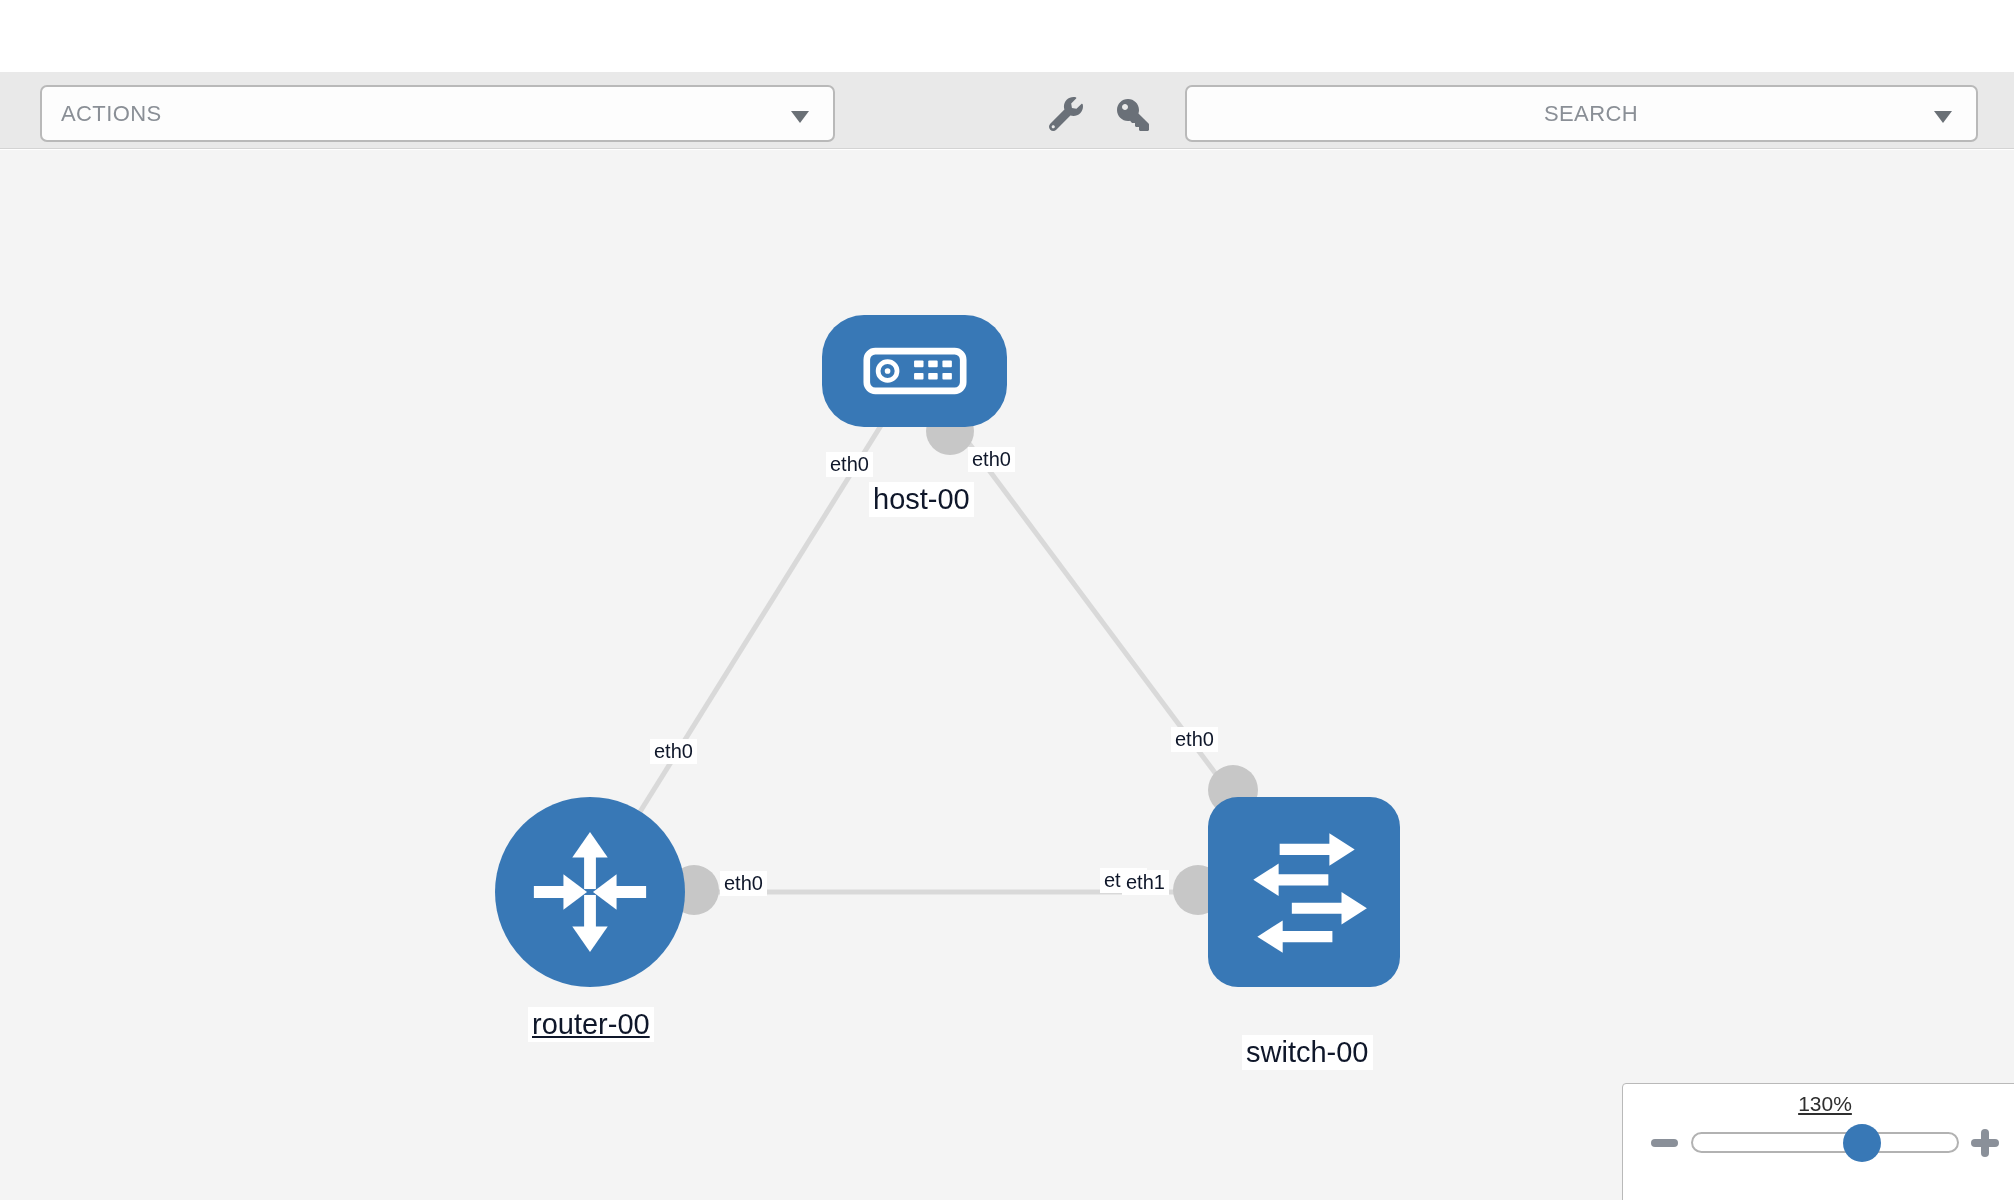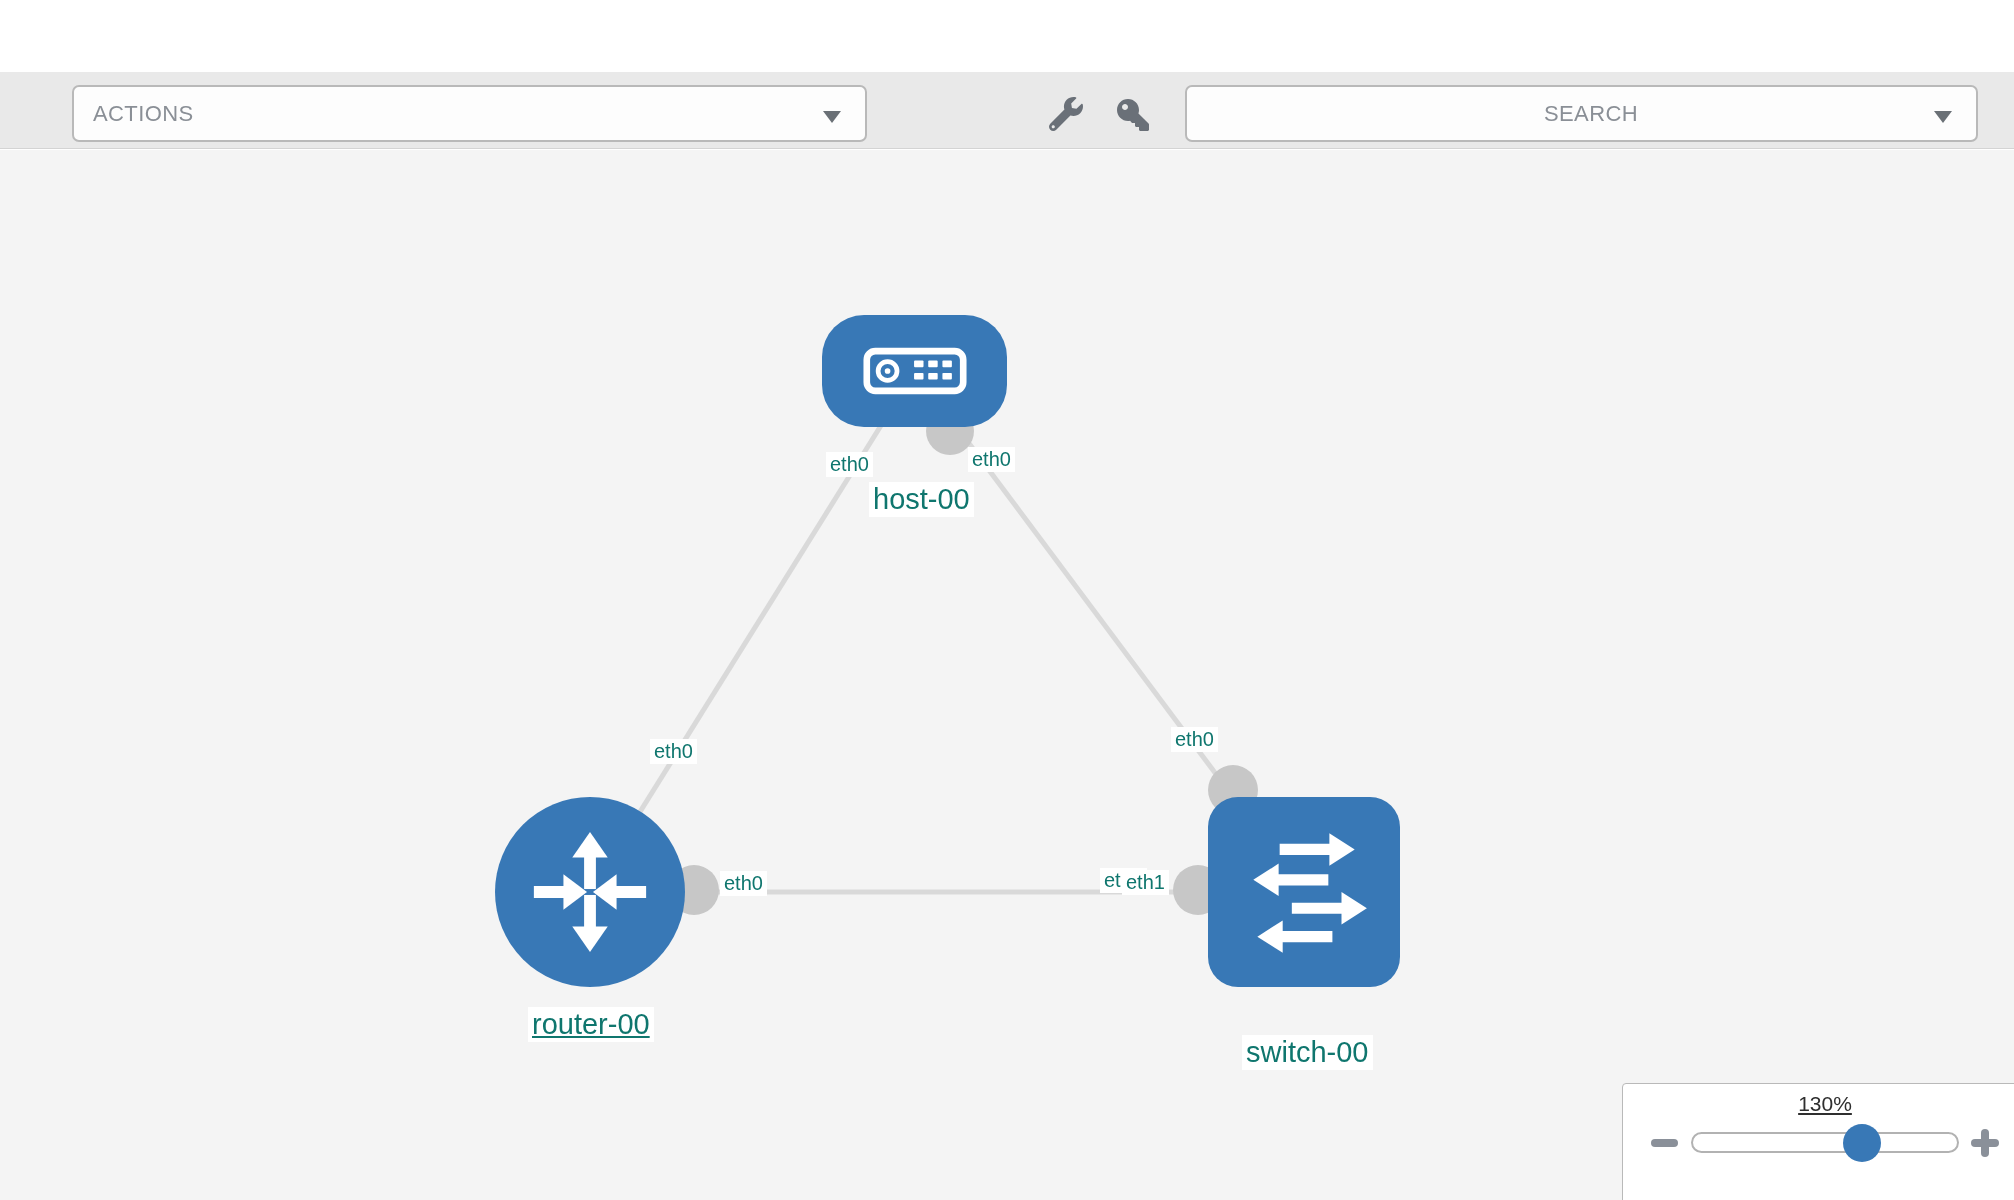--- a/index.html
+++ b/index.html
@@ -29,21 +29,21 @@
   .canvas { position:absolute; left:0; top:150px; width:2014px; height:1050px;
     background:#f4f4f4; }
   .canvas svg.wires { position:absolute; left:0; top:0; }
 
   .node { position:absolute; background:#3878b6; display:flex;
     align-items:center; justify-content:center; cursor:pointer; }
   .node.host   { left:822px; top:165px; width:185px; height:112px; border-radius:42px; }
   .node.router { left:495px; top:647px; width:190px; height:190px; border-radius:50%; }
   .node.switch { left:1208px; top:647px; width:192px; height:190px; border-radius:30px; }
 
-  .chip { position:absolute; background:#fff; color:#0f766e; white-space:nowrap;
+  .chip { position:absolute; background:#fff; color:#0f172a; white-space:nowrap;
     padding:1px 4px; line-height:1.15; }
   .chip.node-label { font-size:29px;margin-top:42px; }
   .chip.eth { font-size:20px; }
 
   
   .zoom-panel { position:absolute; left:1622px; top:1083px; width:500px; height:190px;
     background:#fff; border:1px solid #b9b9b9; border-radius:4px; }
   .zoom-level { position:absolute; left:68px; top:8px; width:268px;
     text-align:center; font-size:21px; color:#2f2f2f;text-decoration:underline; }
   .zoom-minus { position:absolute; left:28px; top:55px; width:27px; height:8px;
@@ -58,21 +58,21 @@
   .zoom-thumb { position:absolute; left:220px; top:40px; width:38px; height:38px;
     border-radius:50%; background:#3878b6; cursor:grab; }
 </style>
 </head>
 <body>
 
 <div id="app">
 
 
   <div class="toolbar">
-    <div class="select-box" style="left:40px; width:795px;margin-left:32px;">
+    <div class="select-box" style="left:40px; width:795px;">
       <span class="sel-label">ACTIONS</span>
       <span class="caret"></span>
     </div>
 
     <svg class="tool-icon" style="left:1049px;" viewBox="0 0 512 512">
       <path fill="#6a7078" d="M507.73 109.1c-2.24-9.03-13.54-12.09-20.12-5.51l-74.36 74.36-67.88-11.31-11.31-67.88 74.36-74.36c6.62-6.62 3.43-17.9-5.66-20.16-47.38-11.74-99.55.91-136.58 37.93-39.64 39.64-50.55 97.1-34.05 147.2L18.74 402.76c-24.99 24.99-24.99 65.51 0 90.5 24.99 24.99 65.51 24.99 90.5 0l213.21-213.21c50.12 16.71 107.47 5.68 147.37-34.22 37.07-37.07 49.7-89.32 37.91-136.73zM64 472c-13.25 0-24-10.75-24-24 0-13.26 10.75-24 24-24s24 10.74 24 24c0 13.25-10.75 24-24 24z"></path>
     </svg>
 
     <svg class="tool-icon" style="left:1117px; top:27px; width:32px; height:32px;" viewBox="0 0 512 512">
       <g transform="translate(512,0) scale(-1,1)">

